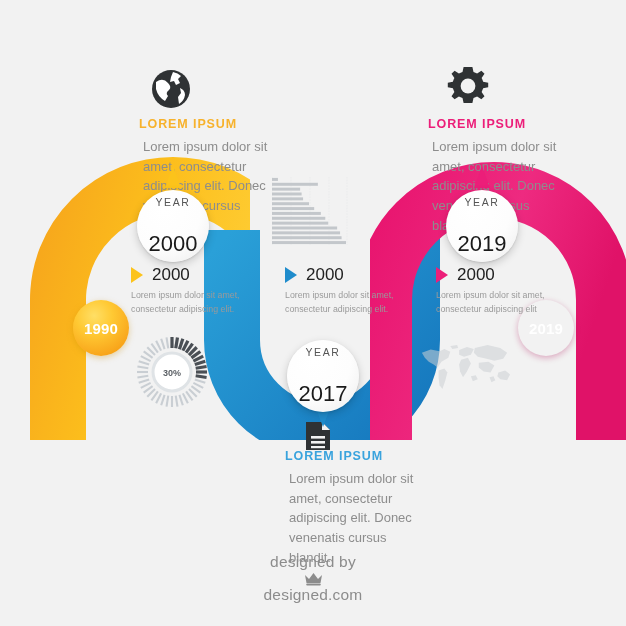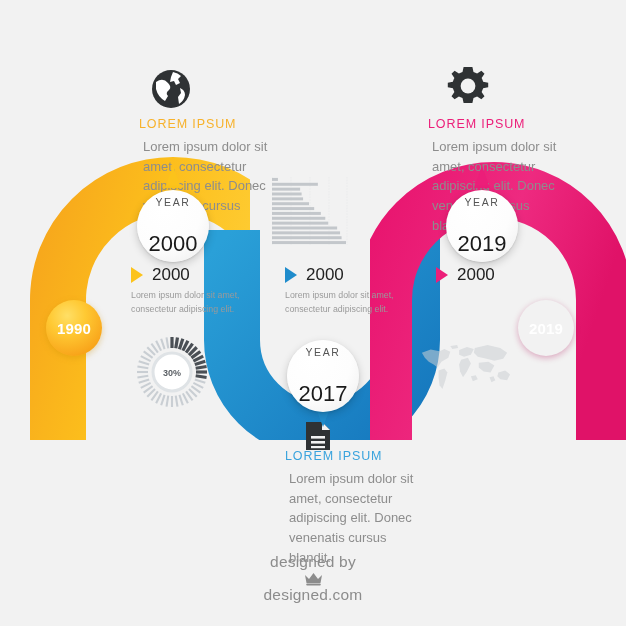--- a/index.html
+++ b/index.html
@@ -22,21 +22,21 @@
   
   #ribbon{position:absolute;left:0;top:150px;width:626px;height:290px;}
 
   
   .ball{
     position:absolute;border-radius:50%;
     display:flex;align-items:center;justify-content:center;
     color:#fff;font-weight:bold;font-size:15px;letter-spacing:.2px;
   }
   #ball-1990{
-    left:46px;top:300px;width:56px;height:56px;
+    left:73px;top:300px;width:56px;height:56px;
     background:radial-gradient(circle at 38% 28%, #ffdf66 0%, #ffc933 34%, #f9a81d 72%, #f29100 100%);
     box-shadow:0 2px 6px rgba(200,140,0,.35);
   }
   #ball-2019{
     left:518px;top:300px;width:56px;height:56px;
     background:radial-gradient(circle at 38% 28%, #ff7fae 0%, #f7born 0%, #f24b8a 34%, #e3176d 72%, #cc0b5c 100%);
     box-shadow:0 2px 6px rgba(170,10,80,.32);
   }
 
   
@@ -56,21 +56,21 @@
 
   
   .tri{position:absolute;width:0;height:0;z-index:5;}
   #tri-left{left:165px;top:166px;border-left:8px solid transparent;border-right:8px solid transparent;border-bottom:22px solid #fcc31b;}
   #tri-right{left:474px;top:166px;border-left:8px solid transparent;border-right:8px solid transparent;border-bottom:22px solid #ec1e79;}
   #tri-mid{left:314px;top:403px;border-left:9px solid transparent;border-right:9px solid transparent;border-top:24px solid #1f8ccc;}
 
   
   .caption{position:absolute;width:140px;}
   .caption .cap-title{
-    font-size:12.5px;font-weight:normal;letter-spacing:.9px;margin:0 0 5px 0;line-height:1.1;
+    font-size:12.5px;font-weight:bold;letter-spacing:.9px;margin:0 0 5px 0;line-height:1.1;
   }
   .caption .cap-body{
     font-size:13px;color:#8d8d8d;line-height:1.52;margin:4px;
   }
   #cap-top-left{left:139px;top:118px;}
   #cap-top-left .cap-title{color:#f7b22c;}
   #cap-top-right{left:428px;top:118px;}
   #cap-top-right .cap-title{color:#ec1e79;}
   #cap-bottom{left:285px;top:450px;width:150px;}
   #cap-bottom .cap-title{color:#39a3dd;}
@@ -317,20 +317,21 @@
       <span class="bk-year">2000</span>
     </div>
     <p class="bk-body">Lorem ipsum dolor sit amet, consectetur adipiscing elit.</p>
   </div>
 
   <div class="block" id="blk-right">
     <div class="bk-head">
       <span class="bk-arrow"></span>
       <span class="bk-year">2000</span>
     </div>
+    <p class="bk-body">Lorem ipsum dolor sit amet, consectetur adipiscing elit</p>
   </div>
 
   <div id="footer">
     <span>designed by</span>
     <span class="crown">
       <svg width="19" height="15" viewBox="0 0 19 15">
         <path fill="#8c8c8c" d="M1 4 L5 8 L9.5 2 L14 8 L18 4 L16.5 12 L2.5 12 Z"></path>
         <rect x="2.2" y="12.6" width="14.6" height="1.8" rx="0.9" fill="#8c8c8c"></rect>
       </svg>
     </span>

